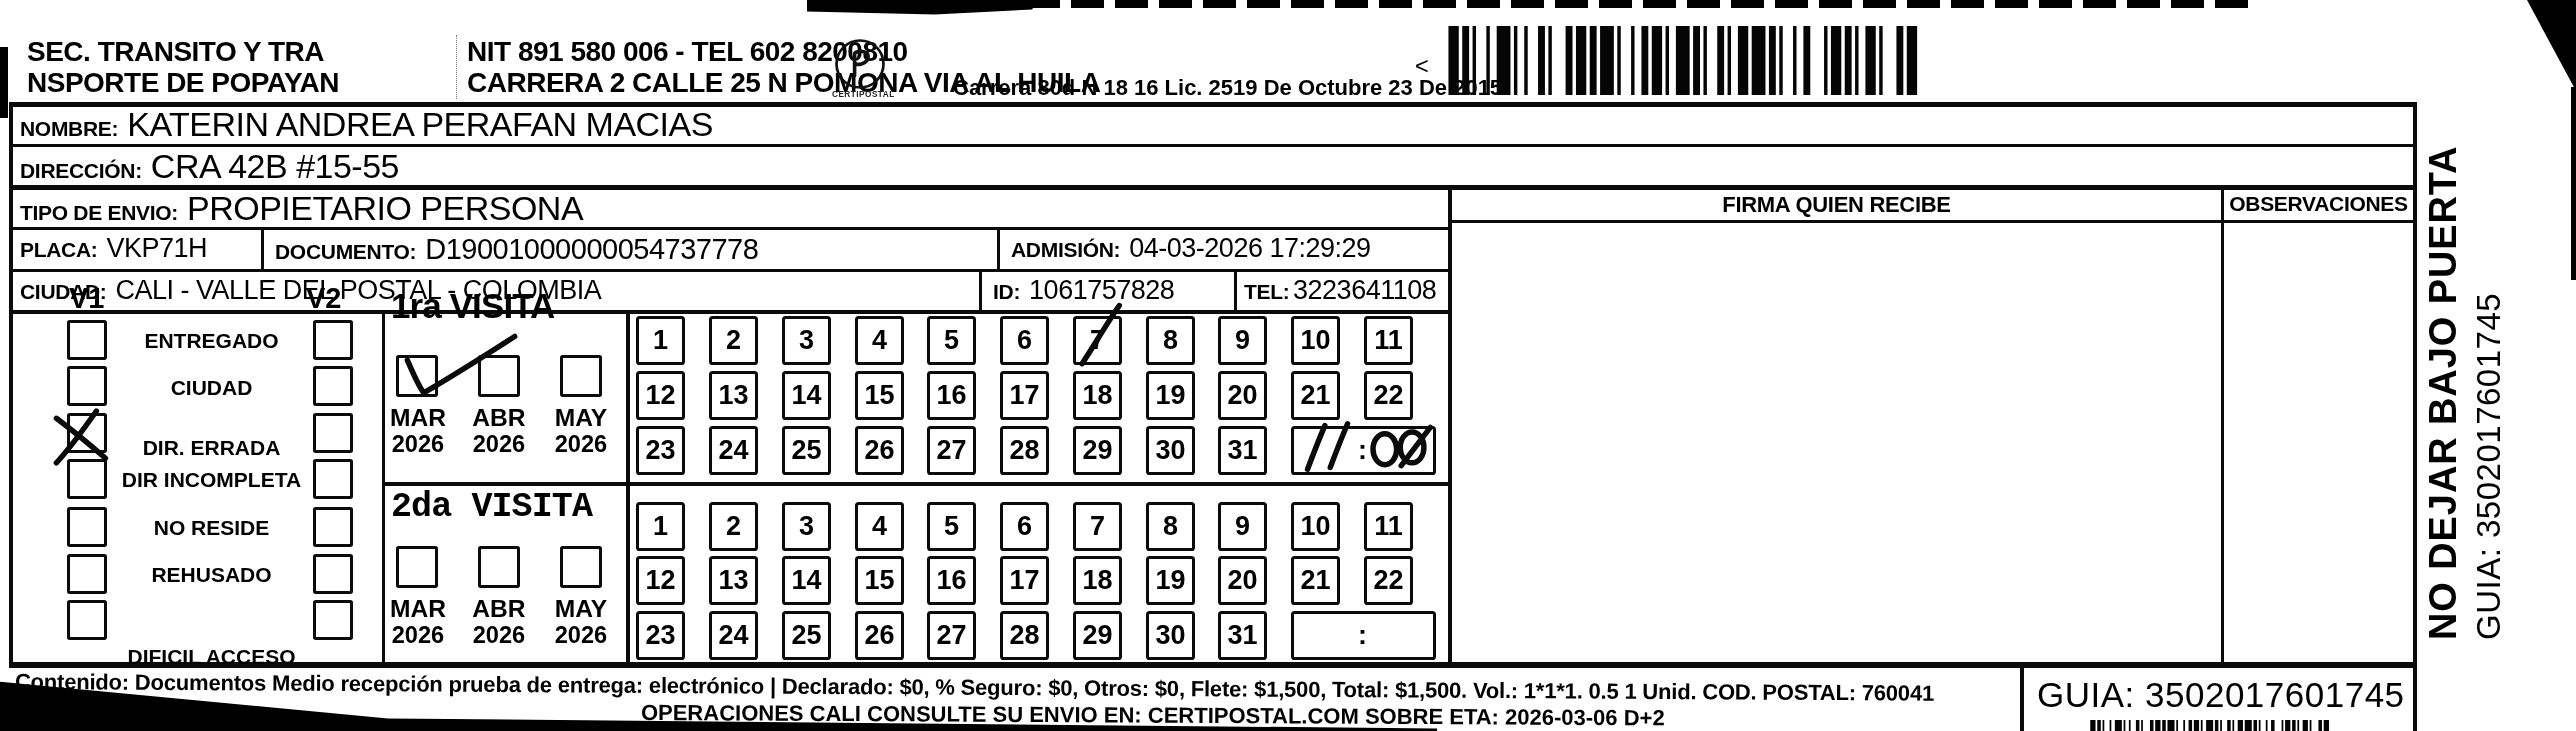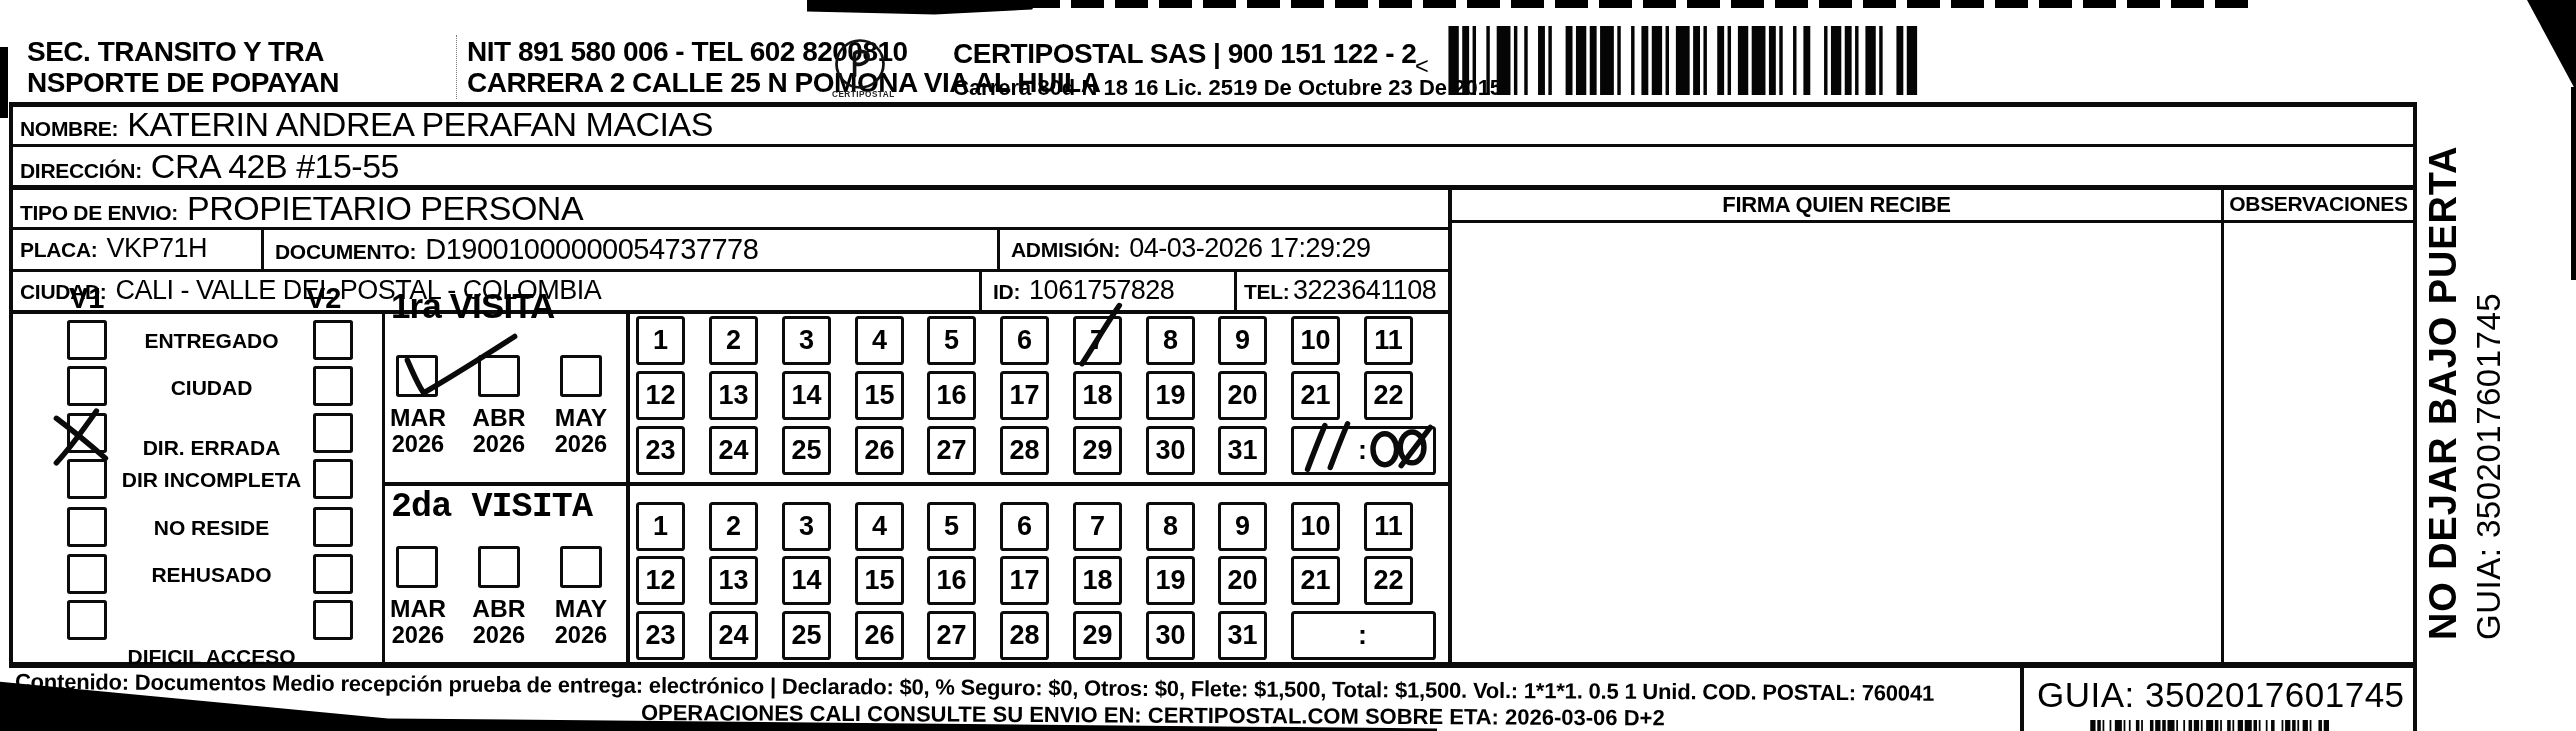--- a/index.html
+++ b/index.html
@@ -47,21 +47,20 @@
 
   <div class="abs" style="left:832px;top:36px;width:58px;text-align:center;">
     <svg width="56" height="56" viewBox="0 0 62 62">
       <circle cx="31" cy="31" r="26" fill="none" stroke="#111" stroke-width="3"></circle>
       <path d="M25 44 V20 C25 16 40 15 40 23 C40 31 27 33 25 30" fill="none" stroke="#111" stroke-width="4" stroke-linecap="round"></path>
     </svg>
     <div style="font-size:8.2px;font-weight:700;letter-spacing:0.5px;color:#222;margin-top:-1.8px;">CERTIPOSTAL</div>
     <div style="font-size:7.3px;color:#555;letter-spacing:0.9px;">~·~·~·~</div>
   </div>
 
-  <div class="abs hdr-b" style="left:953px;top:38px;">CERTIPOSTAL SAS | 900 151 122 - 2</div>
   <div class="abs" style="left:953px;top:75px;font-weight:700;font-size:22px;white-space:nowrap;">Carrera 80d N 18 16  Lic. 2519 De Octubre 23 De 2015</div>
 
   <div class="abs" style="left:1415px;top:53px;font-size:23.6px;">&lt;</div>
   <svg id="barcode-top" class="abs" style="left:1448px;top:25.5px;" width="473" height="69" viewBox="0 0 520 76">
       <rect x="0.00" y="0" width="11.39" height="76" fill="#050505"></rect>
       <rect x="15.18" y="0" width="7.59" height="76" fill="#050505"></rect>
       <rect x="26.57" y="0" width="3.80" height="76" fill="#050505"></rect>
       <rect x="41.75" y="0" width="3.80" height="76" fill="#050505"></rect>
       <rect x="53.14" y="0" width="15.18" height="76" fill="#050505"></rect>
       <rect x="72.12" y="0" width="3.80" height="76" fill="#050505"></rect>

